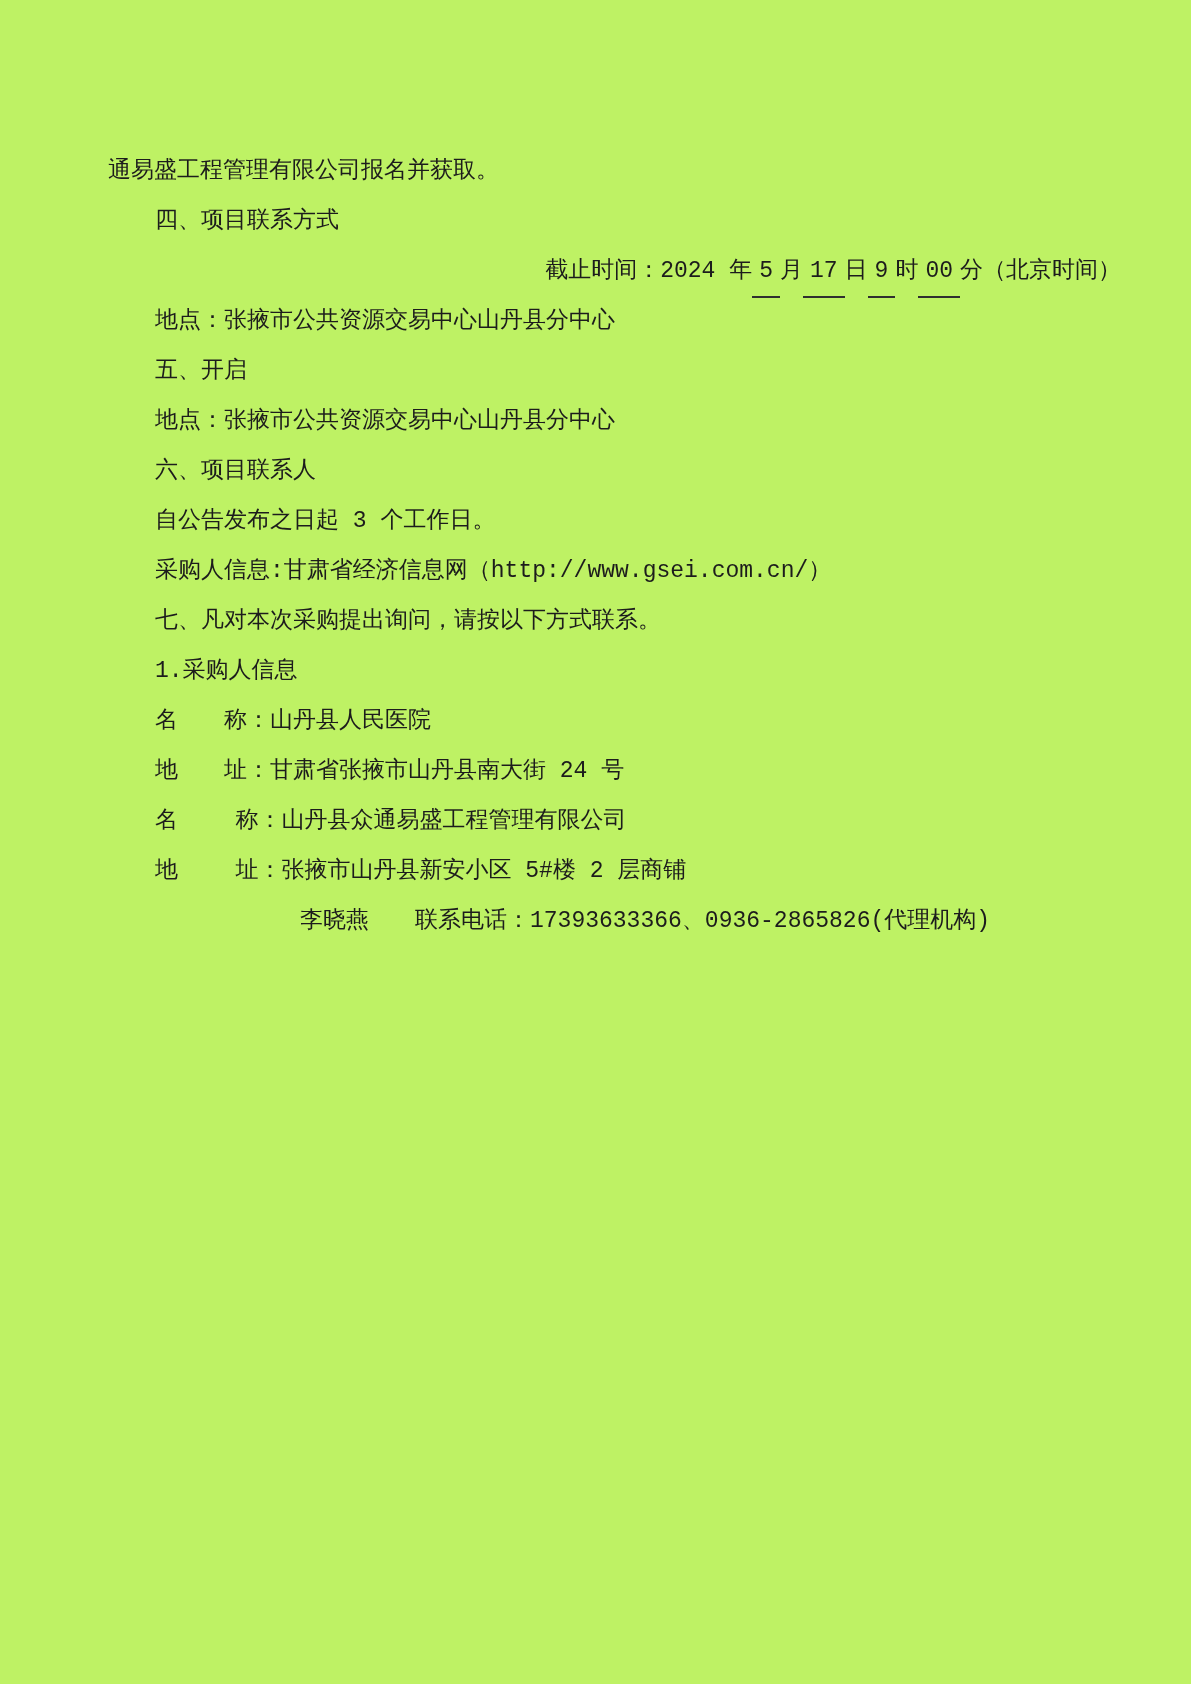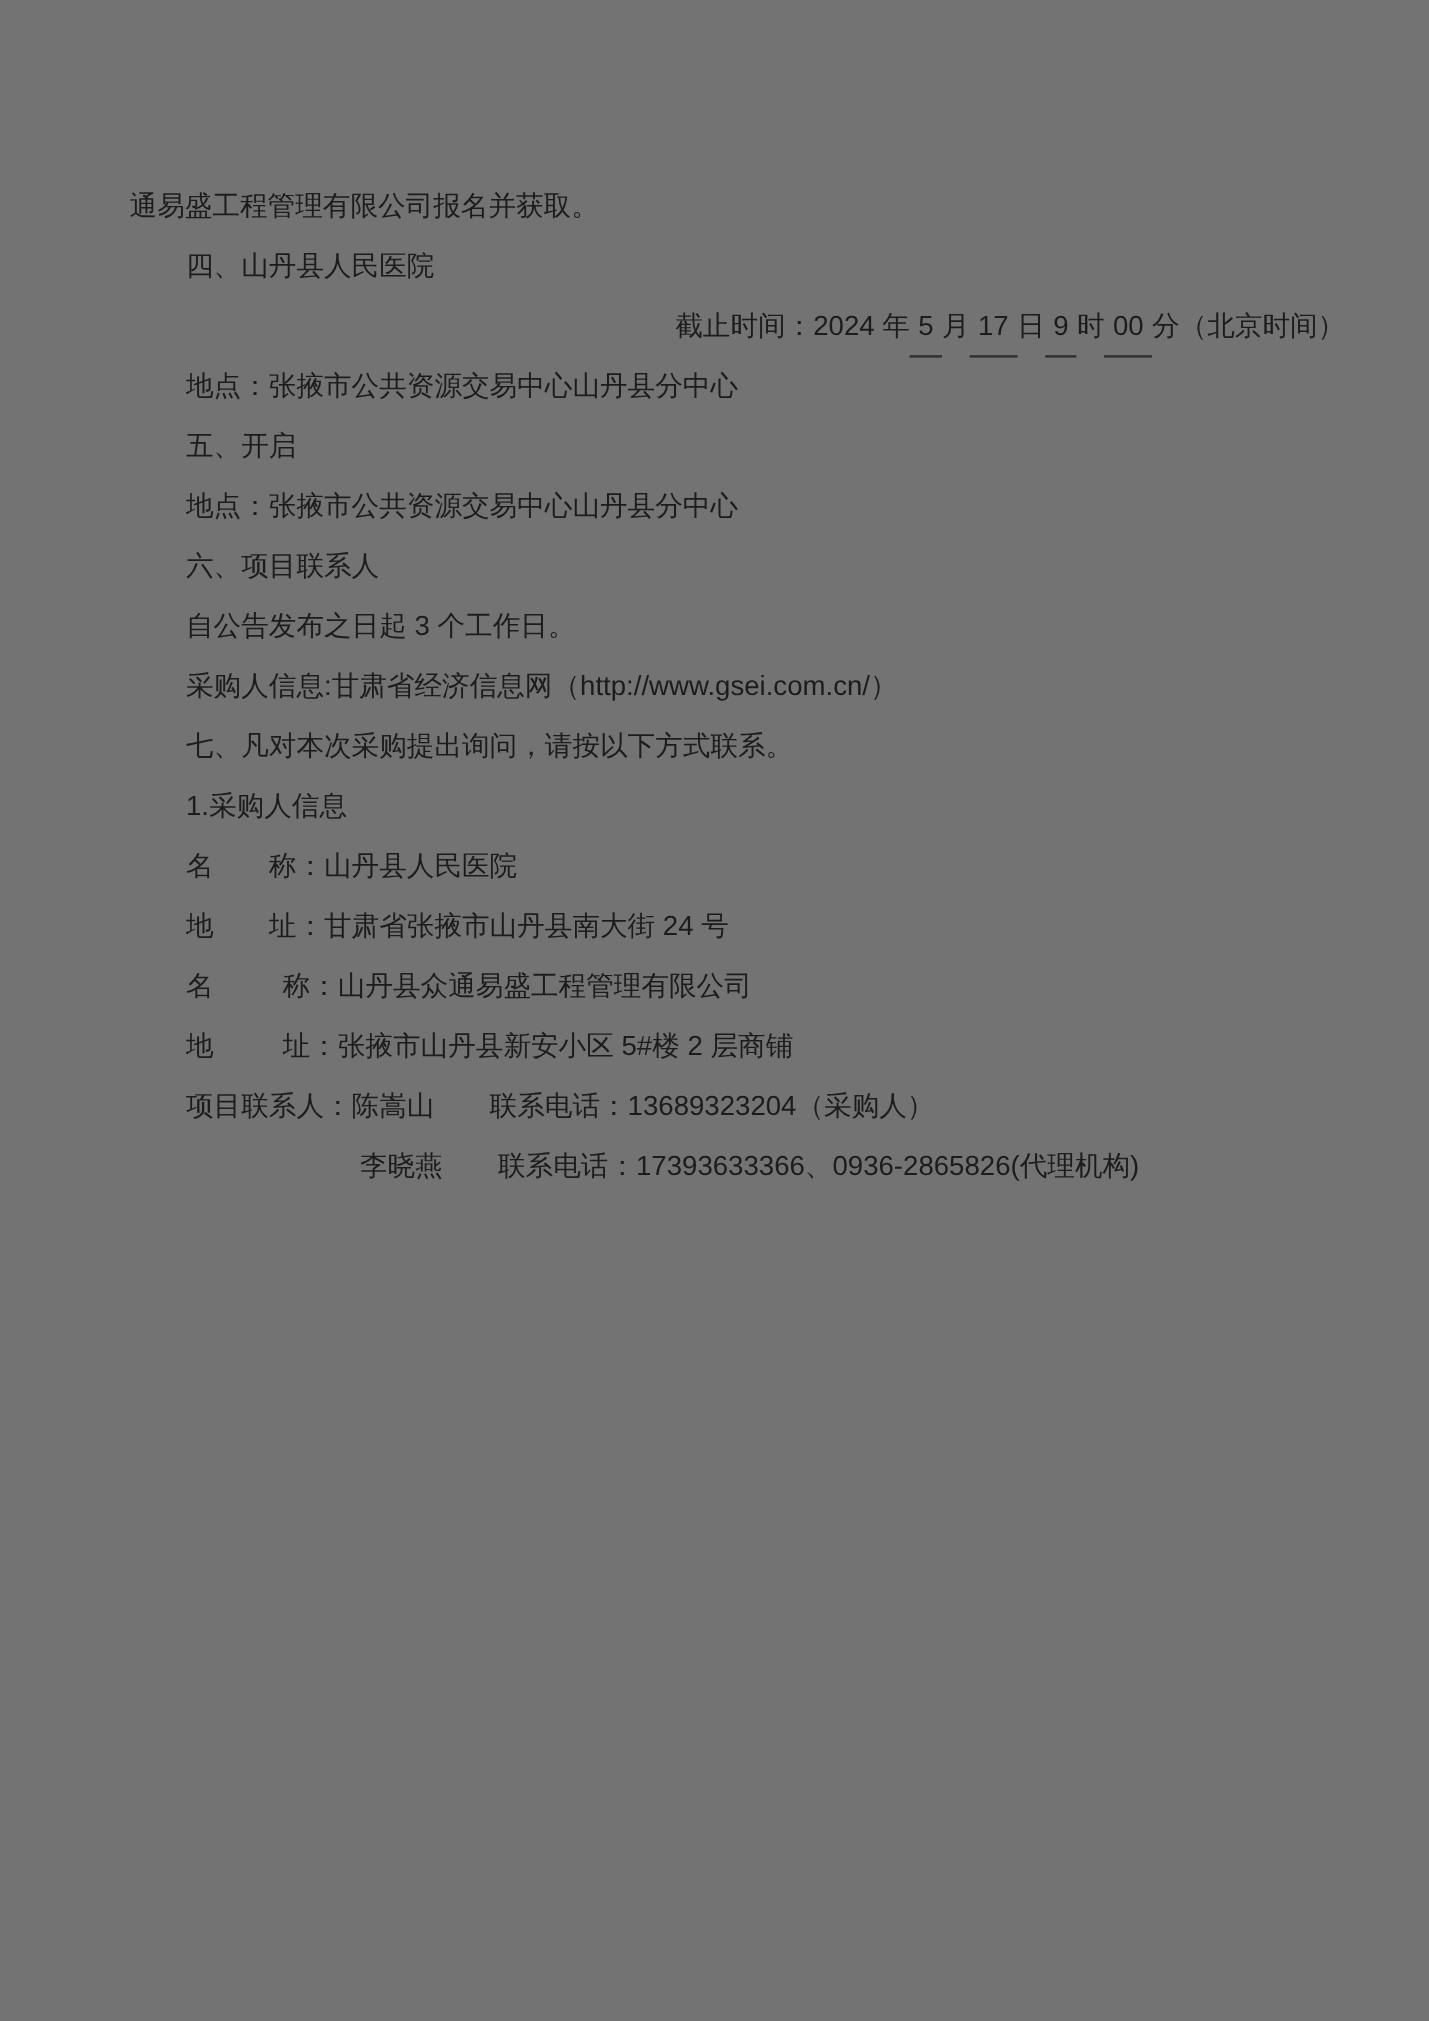--- a/index.html
+++ b/index.html
@@ -5,22 +5,22 @@
   html, body {
     margin: 0;
     padding: 0;
     background: #e8e8e8;
   }
   .page {
     position: relative;
     width: 1191px;
     height: 1684px;
     margin: 0 auto;
-    background: #737373;
-    font-family: Liberation Sans, sans-serif;
+    background: #bef264;
+    font-family: Liberation Mono, monospace;
     color: #1c1c1c;
     overflow: hidden;
   }
   .text-block {
     position: absolute;
     left: 108px;
     top: 146px;
     right: 70px;
   }
   .line {
@@ -39,30 +39,29 @@
   .blank.wide {
     padding: 0 19px 2px 19px;
   }
 </style>
 </head>
 <body>
 
 <div class="page">
   <div class="text-block">
       <div class="line" style="padding-left: 0px;"><span class="seg">通易盛工程管理有限公司报名并获取。</span></div>
-      <div class="line" style="padding-left: 47px;"><span class="seg">四、山丹县人民医院</span></div>
+      <div class="line" style="padding-left: 47px;"><span class="seg">四、项目联系方式</span></div>
       <div class="line" style="padding-left: 47px; text-align: right;"><span class="seg">截止时间：2024 年</span><span class="blank">5</span><span class="seg">月</span><span class="blank">17</span><span class="seg">日</span><span class="blank">9</span><span class="seg">时</span><span class="blank">00</span><span class="seg">分（北京时间）</span></div>
       <div class="line" style="padding-left: 47px;"><span class="seg">地点：张掖市公共资源交易中心山丹县分中心</span></div>
       <div class="line" style="padding-left: 47px;"><span class="seg">五、开启</span></div>
       <div class="line" style="padding-left: 47px;"><span class="seg">地点：张掖市公共资源交易中心山丹县分中心</span></div>
       <div class="line" style="padding-left: 47px;"><span class="seg">六、项目联系人</span></div>
       <div class="line" style="padding-left: 47px;"><span class="seg">自公告发布之日起 3 个工作日。</span></div>
       <div class="line" style="padding-left: 47px;"><span class="seg">采购人信息:甘肃省经济信息网（http://www.gsei.com.cn/）</span></div>
       <div class="line" style="padding-left: 47px;"><span class="seg">七、凡对本次采购提出询问，请按以下方式联系。</span></div>
       <div class="line" style="padding-left: 47px;"><span class="seg">1.采购人信息</span></div>
       <div class="line" style="padding-left: 47px;"><span class="seg">名　　称：山丹县人民医院</span></div>
       <div class="line" style="padding-left: 47px;"><span class="seg">地　　址：甘肃省张掖市山丹县南大街 24 号</span></div>
       <div class="line" style="padding-left: 47px;"><span class="seg">名　　 称：山丹县众通易盛工程管理有限公司</span></div>
       <div class="line" style="padding-left: 47px;"><span class="seg">地　　 址：张掖市山丹县新安小区 5#楼 2 层商铺</span></div>
-      <div class="line" style="padding-left: 47px;"><span class="seg">项目联系人：陈嵩山　　联系电话：13689323204（采购人）</span></div>
       <div class="line" style="padding-left: 192px;"><span class="seg">李晓燕　　联系电话：17393633366、0936-2865826(代理机构)</span></div>
     </div>
 </div>
 
 </body></html>

